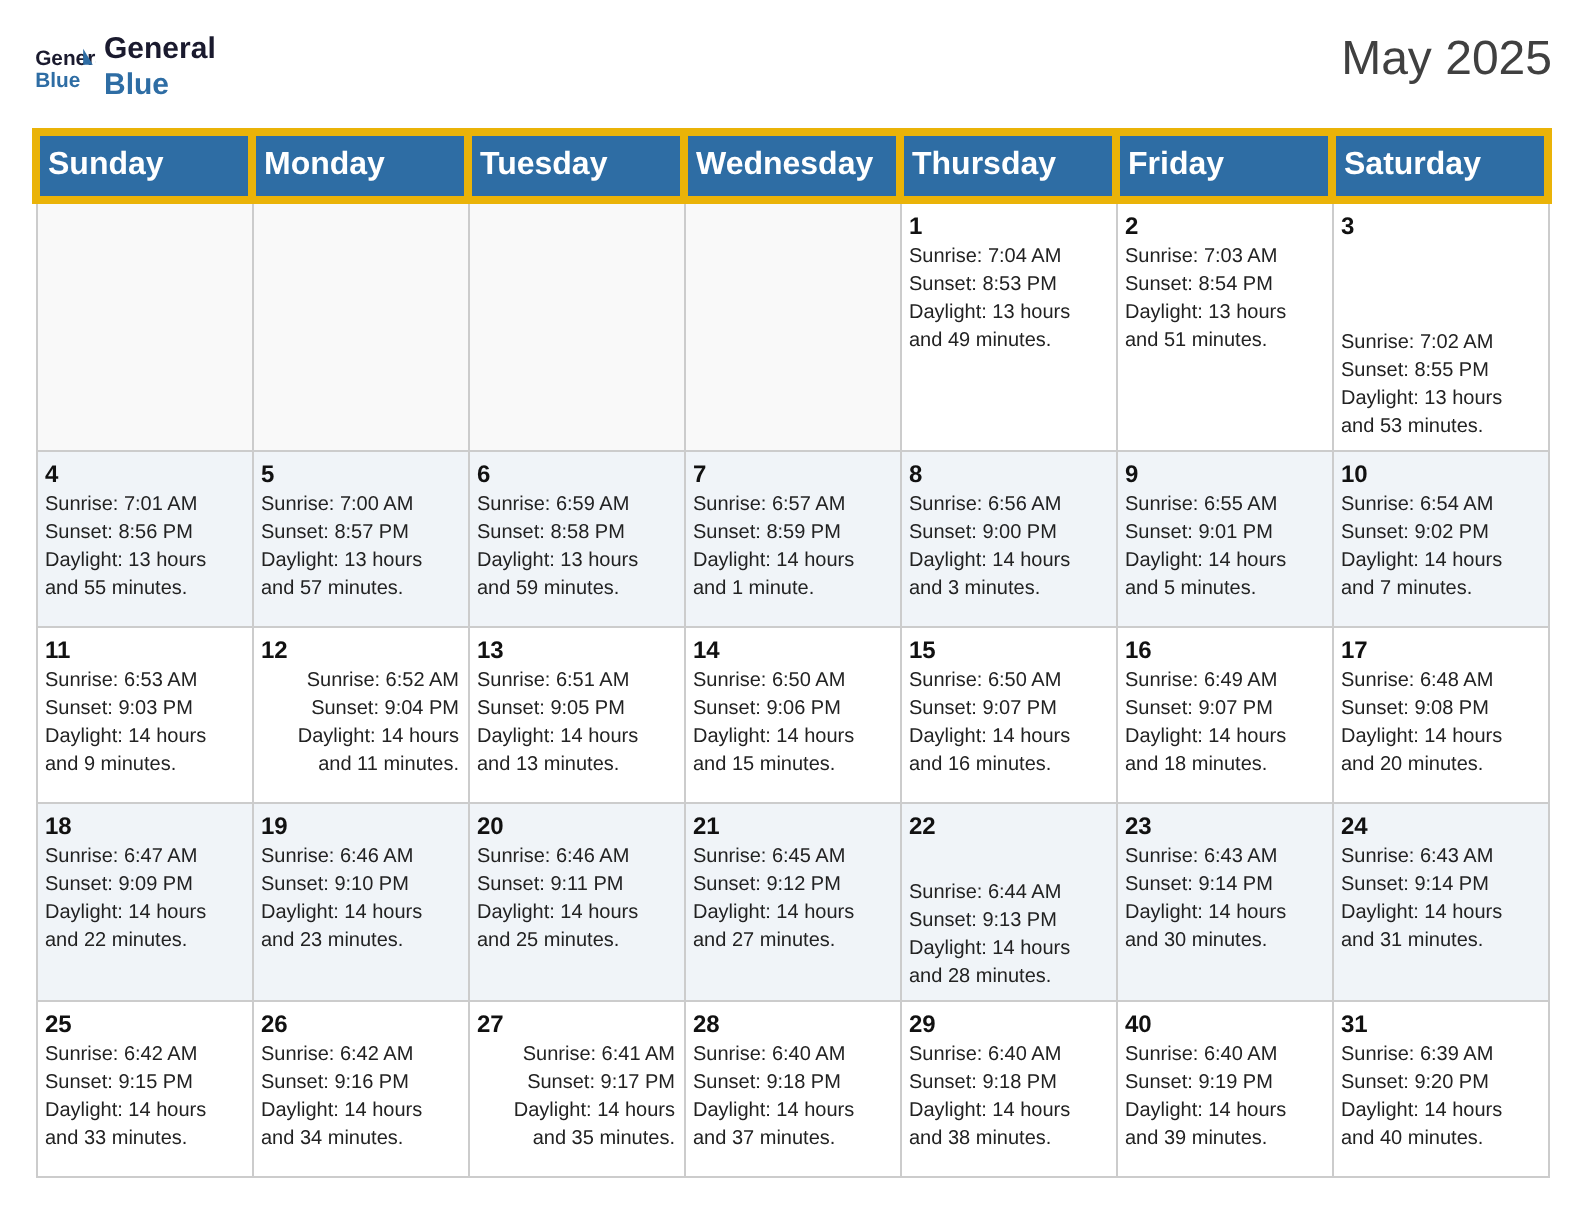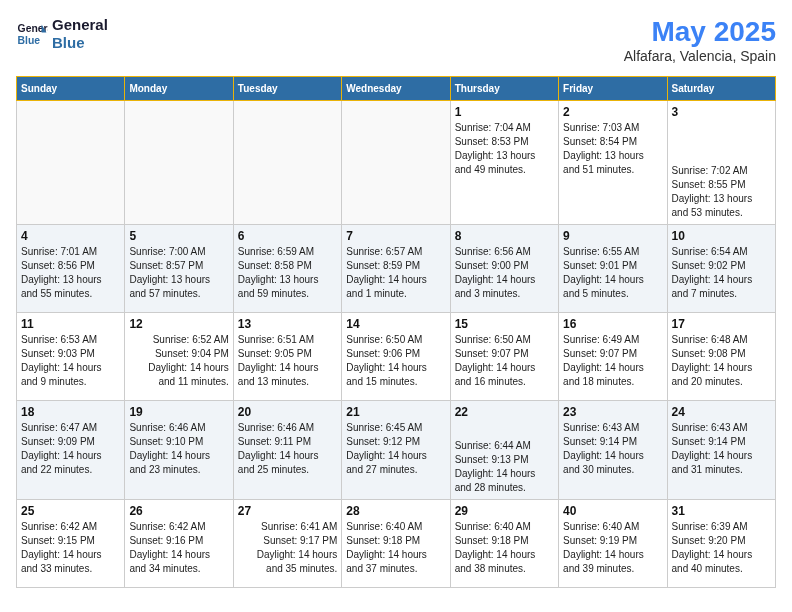--- a/index.html
+++ b/index.html
@@ -22,41 +22,41 @@
       gap: 4px;
     }
     .logo-icon {
       width: 32px;
       height: 32px;
     }
     .title-block {
       text-align: right;
     }
     .month-title {
-      font-size: 28px;
-      font-weight: bold;
-      color: #3b82f6;
+      font-size: 24px;
+      font-weight: normal;
+      color: #404040;
     }
     .location {
       font-size: 14px;
       color: #333;
     }
     .calendar {
       width: 100%;
       border-collapse: collapse;
       font-size: 11px;
     }
     .calendar th {
       background: #2e6da4;
       color: #fff;
       padding: 6px 4px;
       text-align: left;
-      font-size: 10px;
+      font-size: 16px;
       font-weight: bold;
-      border: 1px solid #eab308;
+      border: 4px solid #eab308;
     }
     .calendar td {
       border: 1px solid #ccc;
       vertical-align: top;
       padding: 4px;
       width: calc(100% / 7);
       height: 88px;
       background: #fff;
     }
     .calendar td.empty {
@@ -87,21 +87,20 @@
       <text x="2" y="32" font-size="13" font-weight="bold" fill="#2e6da4">Blue</text>
       <polygon points="32,8 38,18 32,18" fill="#2e6da4"></polygon>
     </svg>
     <div>
       <div style="font-size:15px;font-weight:bold;color:#1a1a2e;line-height:1.2;">General</div>
       <div style="font-size:15px;font-weight:bold;color:#2e6da4;line-height:1.2;">Blue</div>
     </div>
   </div>
   <div class="title-block">
     <div class="month-title">May 2025</div>
-    <div class="location">Alfafara, Valencia, Spain</div>
   </div>
 </div>
 
 <table class="calendar">
   <thead>
     <tr id="header-row">
         <th>Sunday</th>
         <th>Monday</th>
         <th>Tuesday</th>
         <th>Wednesday</th>

